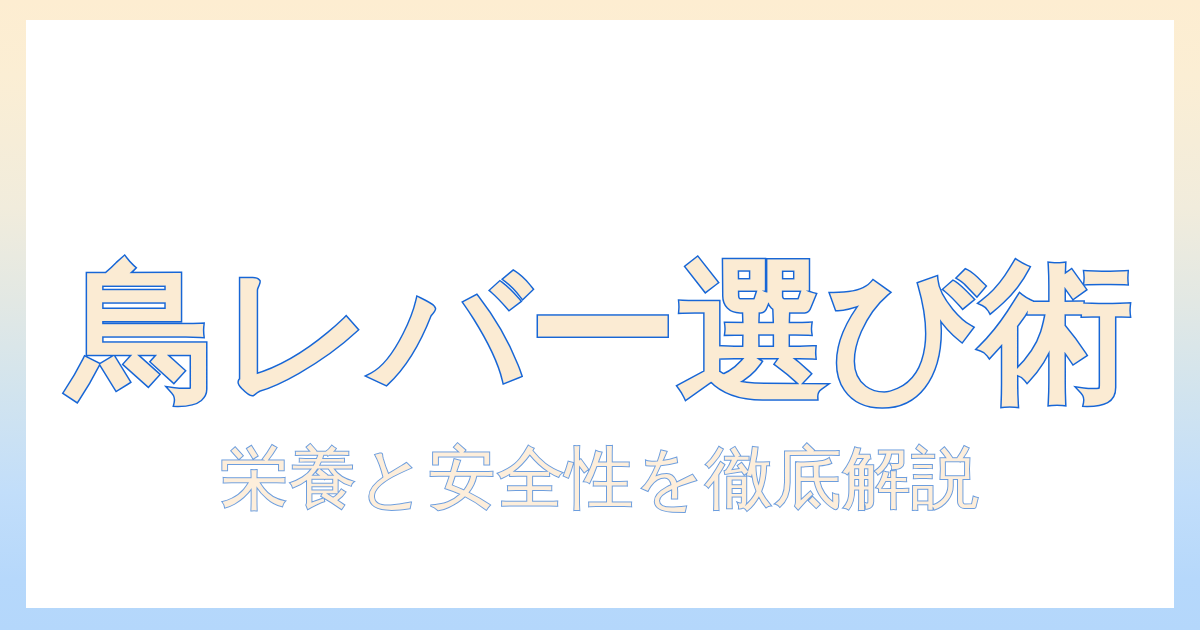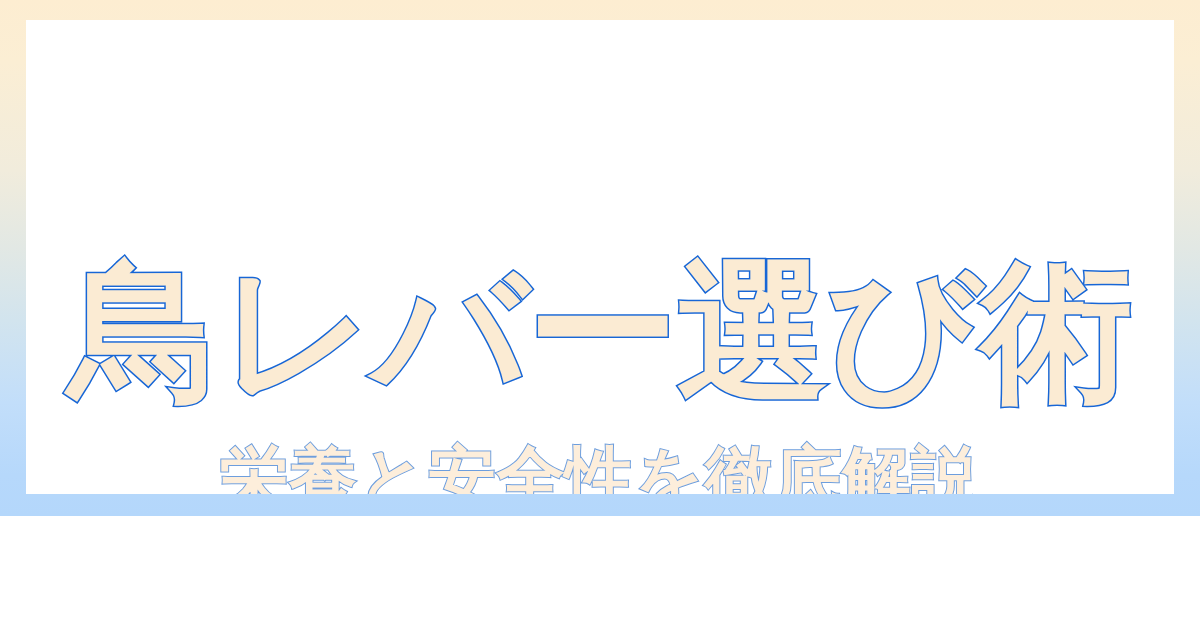--- a/index.html
+++ b/index.html
@@ -11,21 +11,21 @@
     height: 630px;
     overflow: hidden;
     font-family: "Liberation Sans", "DejaVu Sans", sans-serif;
   }
 
   
   #eyecatch-card {
     position: relative;
     box-sizing: border-box;
     width: 1200px;
-    height: 516px;
+    height: 630px;
     background: linear-gradient(
         to bottom,
         #fdedd1 0%,
         #fbeed4 12%,
         #f1ecdc 33%,
         #e2e8e4 48%,
         #d2e4ee 62%,
         #c2defa 78%,
         #b6d8fb 92%,
         #b4d7fb 100%);
@@ -62,21 +62,21 @@
 
   
   #subtitle {
     position: absolute;
     left: 0;
     right: 0;
     top: 353px;
     text-align: center;
     font-size: 68px;
     line-height: 1.1;
-    font-weight: 700;
+    font-weight: 400;
     letter-spacing: 0.012em;
     white-space: nowrap;
     color: #fdeedb;
     -webkit-text-stroke: 2px #6d9ede;
     paint-order: stroke fill;
     font-family: "DejaVu Sans", "Liberation Sans", sans-serif;
   }
 </style>
 </head>
 <body>

